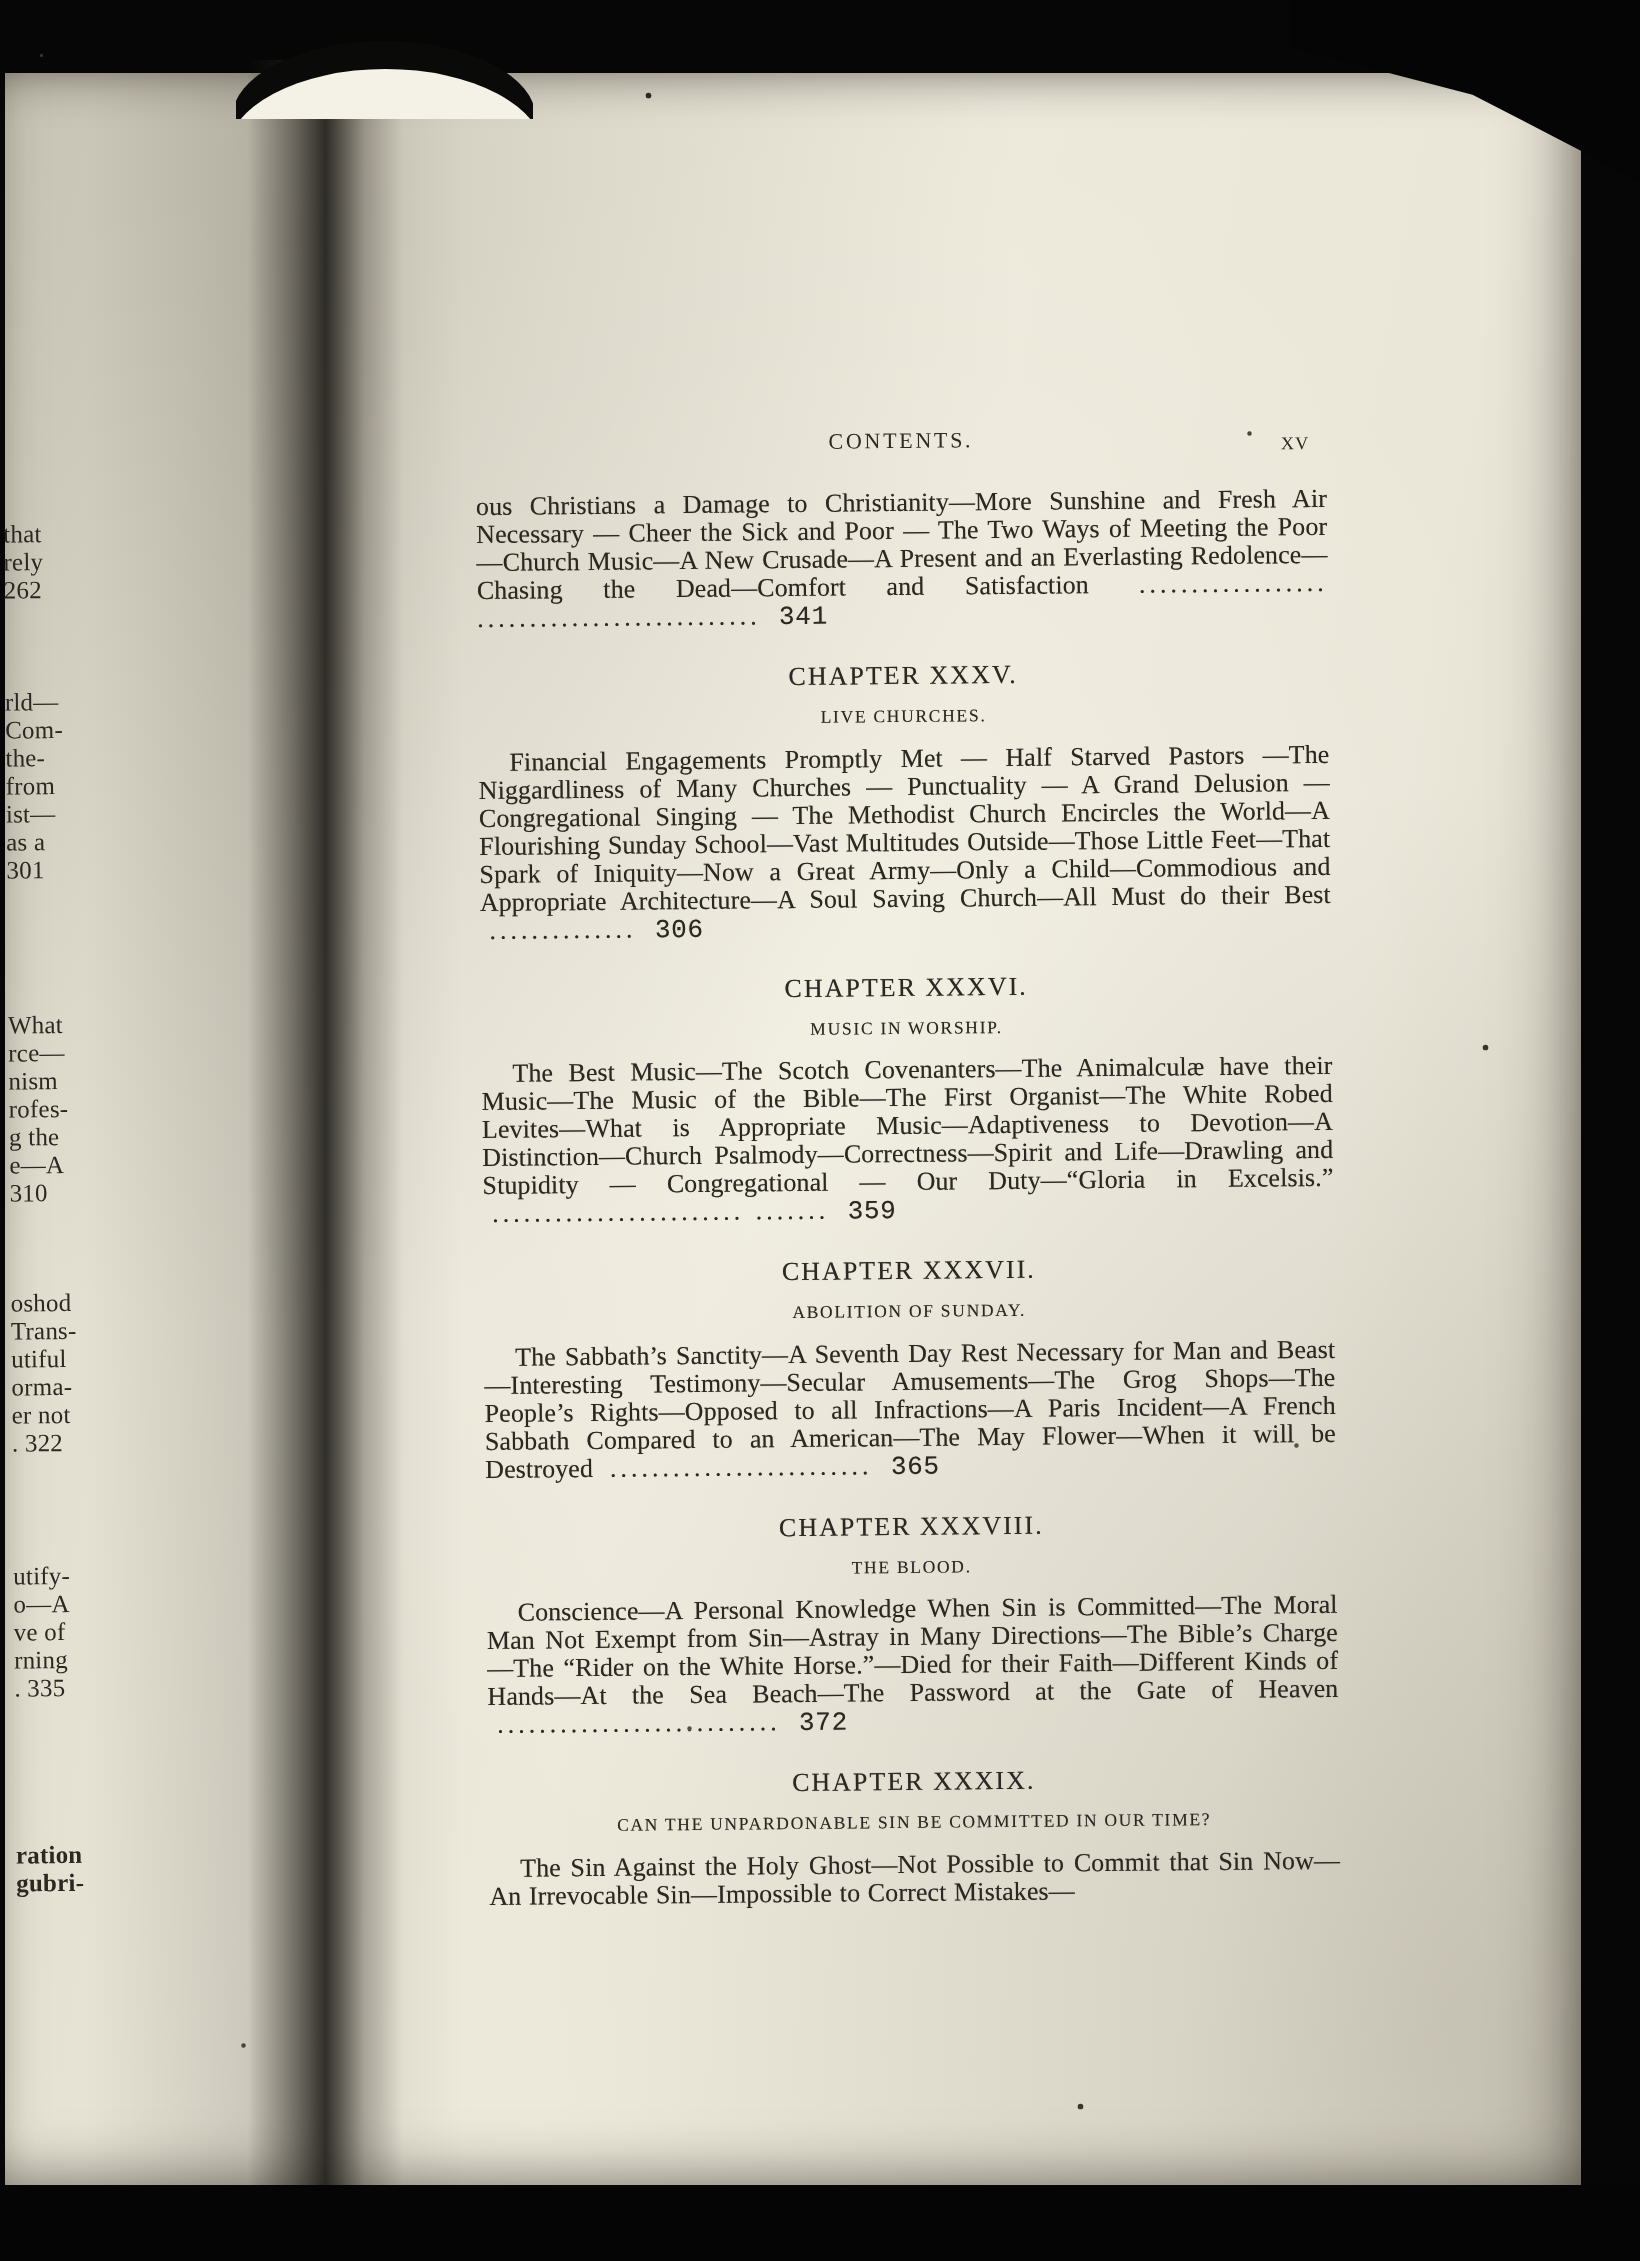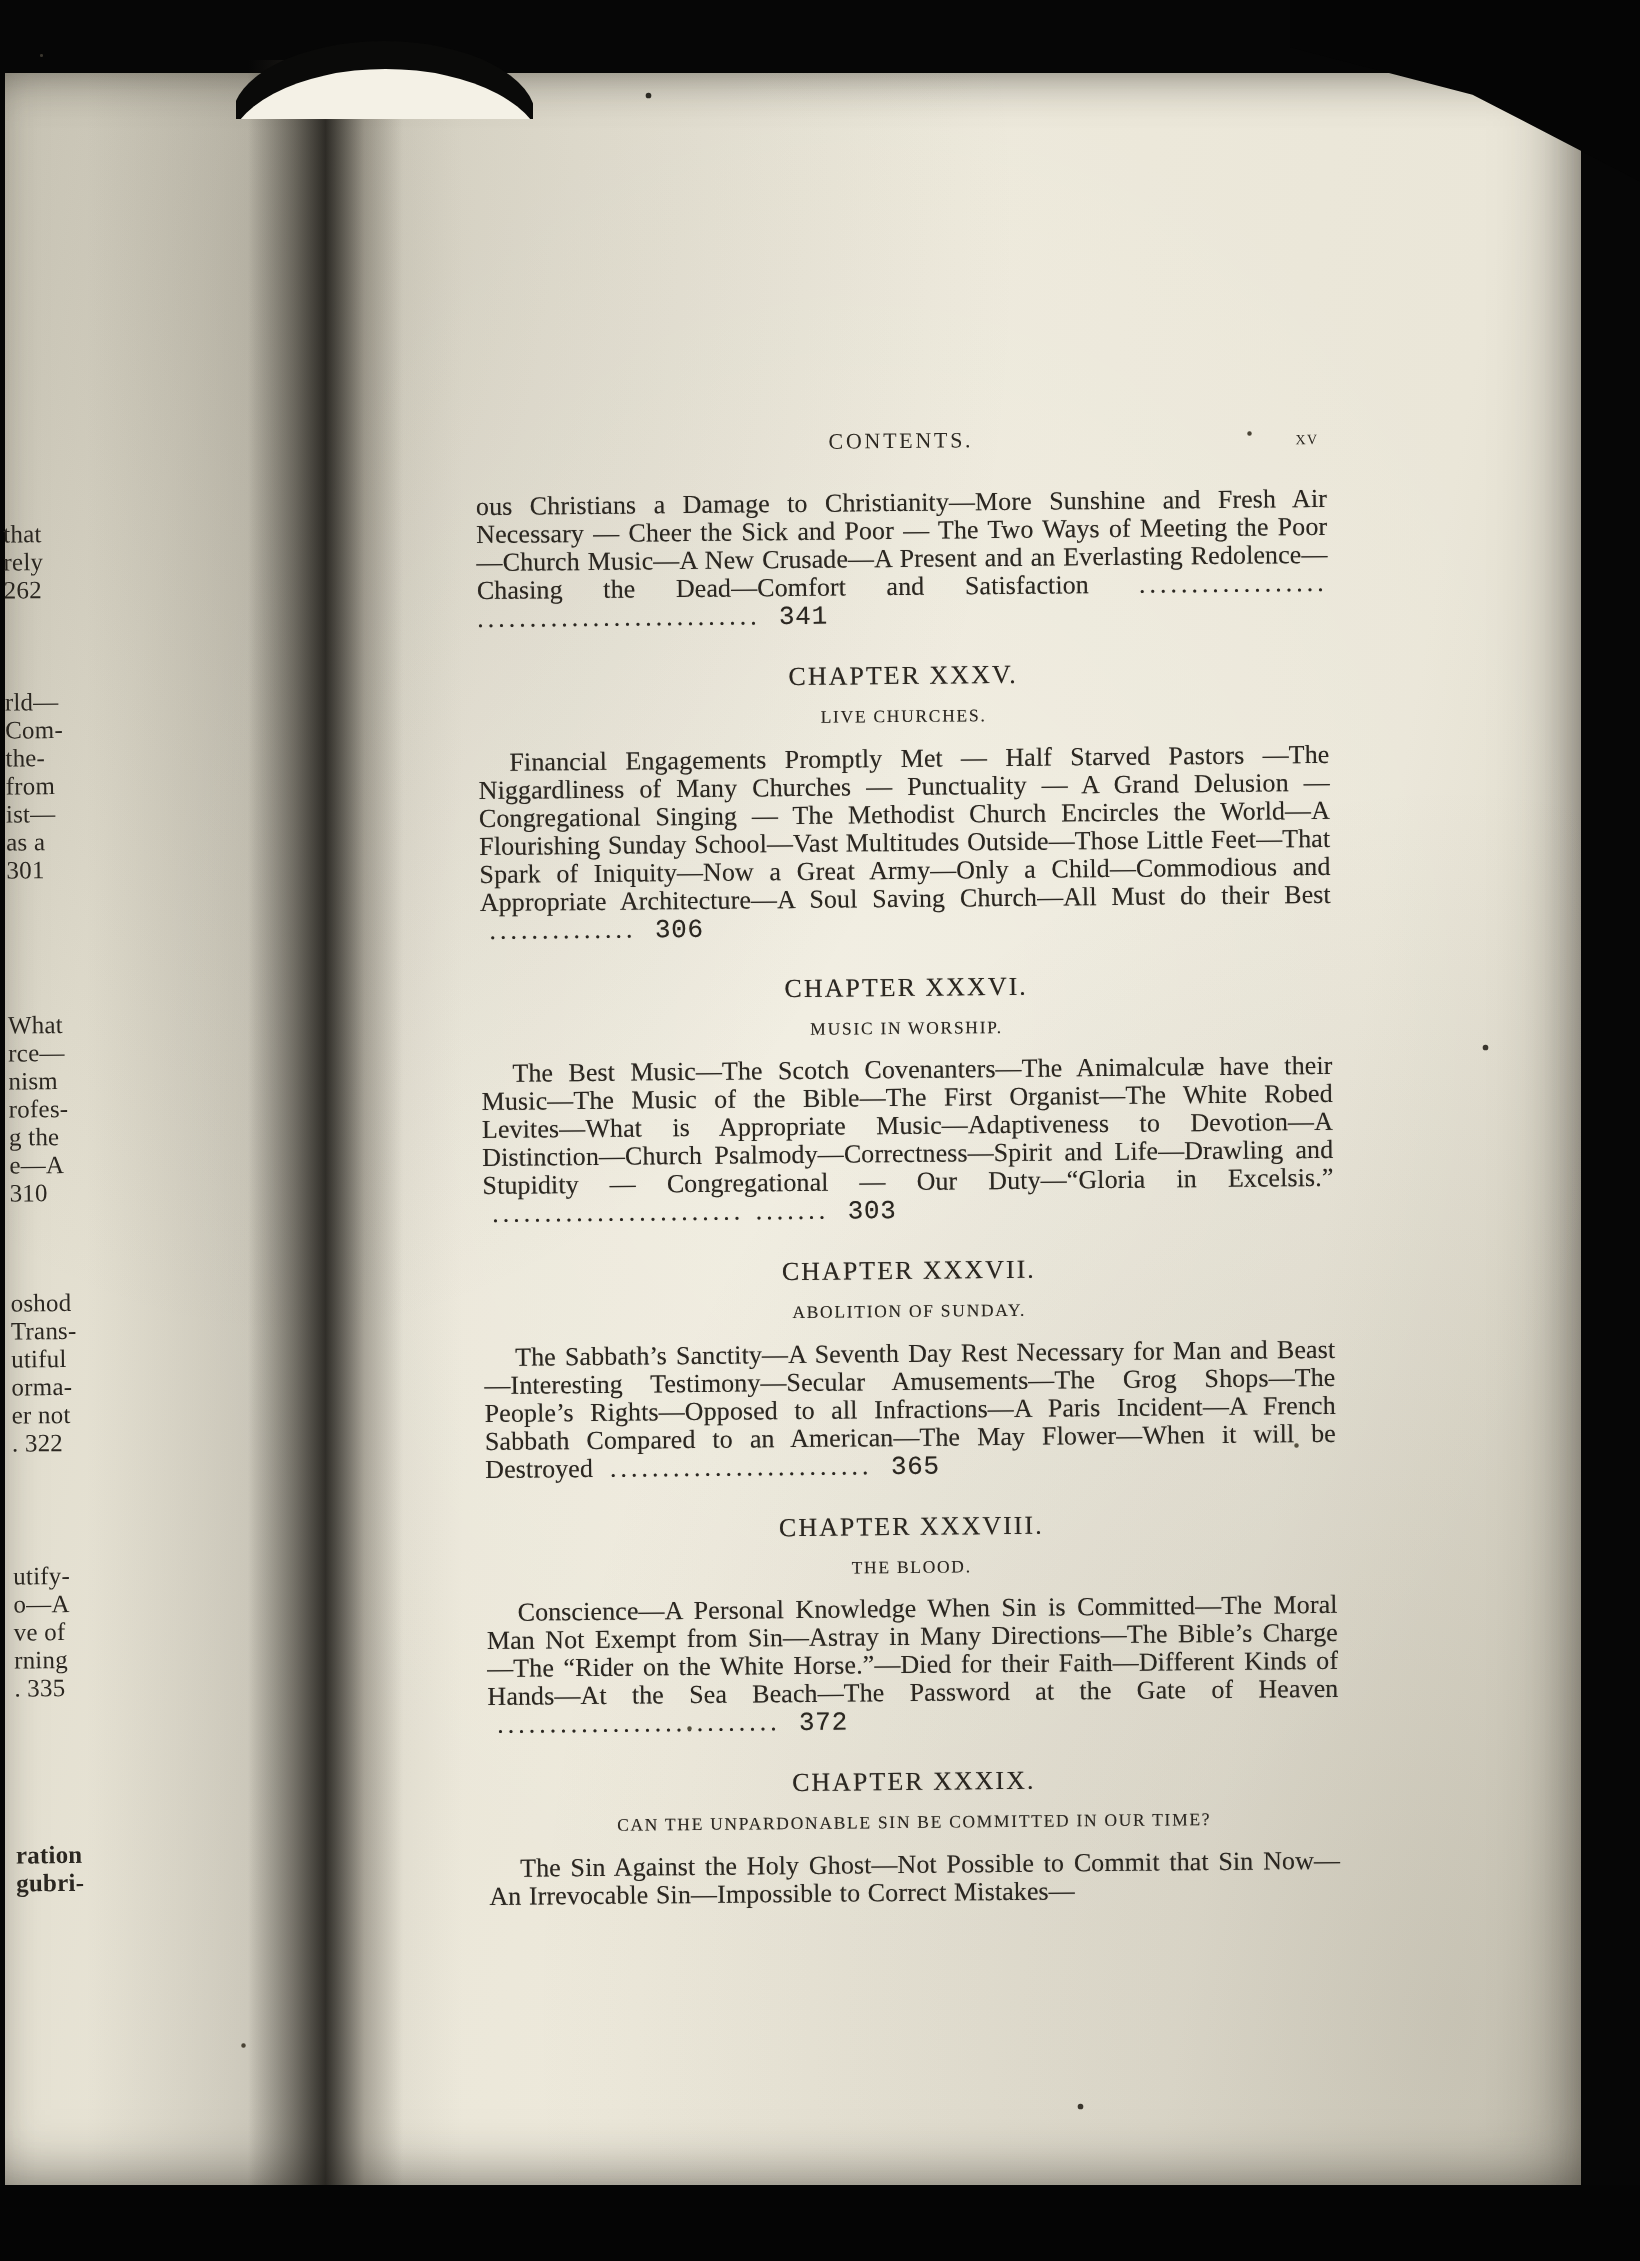--- a/index.html
+++ b/index.html
@@ -64,22 +64,22 @@
   .frag-group.fg5 { top: 1761px; font-weight: bold; }
   .frag-line { white-space: nowrap; }
 
   
   .content { position: absolute; left: 477px; top: 356px; width: 851px; }
   .pagehead { position: relative; text-align: center; margin-bottom: 35px; }
   .running-title {
     font-size: 22px; letter-spacing: 2.7px; color: #2e2a23;
   }
   .folio {
-    position: absolute; right: 8px; top: 2px;
-    font-size: 20px; letter-spacing: 1.3px; font-variant: small-caps;
+    position: absolute; right: 17px; top: 2px;
+    font-size: 26px; letter-spacing: 1.3px; font-variant: small-caps;
   }
   .summary {
     margin: 0;
     font-size: 26px; line-height: 28px;
     text-align: justify;
     letter-spacing: 0.1px; word-spacing: 1px;
     text-shadow: 0 0 0.7px rgba(43,39,33,.45);
   }
   .chapter { margin-top: 31px; }
   .chapter .summary { text-indent: 31px; }
@@ -196,21 +196,21 @@
       <span class="pageref">306</span>
     </p>
   </section>
 
   <section class="chapter">
     <h2 class="chapter-heading">CHAPTER XXXVI.</h2>
     <h3 class="chapter-subtitle">MUSIC IN WORSHIP.</h3>
     <p class="summary">
       <span>The Best Music—The Scotch Covenanters—The Animalculæ have their Music—The Music of the Bible—The First Organist—The White Robed Levites—What is Appropriate Music—Adaptiveness to Devotion—A Distinction—Church Psalmody—Correctness—Spirit and Life—Drawling and Stupidity — Congregational — Our Duty—“Gloria in Excelsis.”</span>
       <span class="leader">........................ .......</span>
-      <span class="pageref">303</span>
+      <span class="pageref">359</span>
     </p>
   </section>
 
   <section class="chapter">
     <h2 class="chapter-heading">CHAPTER XXXVII.</h2>
     <h3 class="chapter-subtitle">ABOLITION OF SUNDAY.</h3>
     <p class="summary">
       <span>The Sabbath’s Sanctity—A Seventh Day Rest Necessary for Man and Beast—Interesting Testimony—Secular Amusements—The Grog Shops—The People’s Rights—Opposed to all Infractions—A Paris Incident—A French Sabbath Compared to an American—The May Flower—When it will be Destroyed</span>
       <span class="leader">.........................</span>
       <span class="pageref">365</span>

